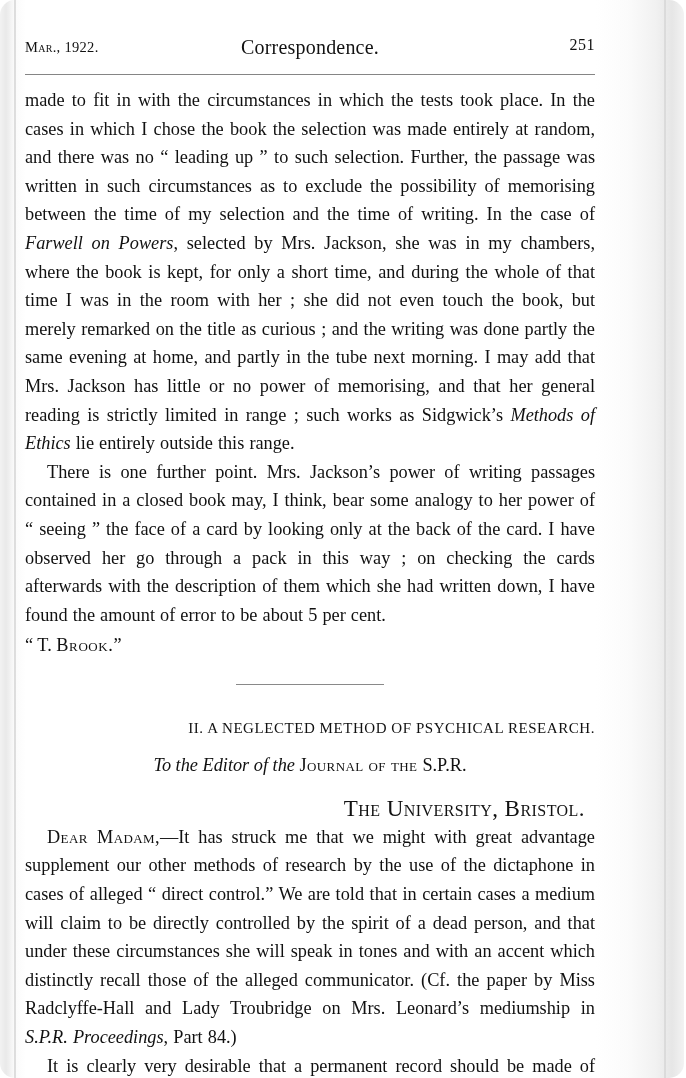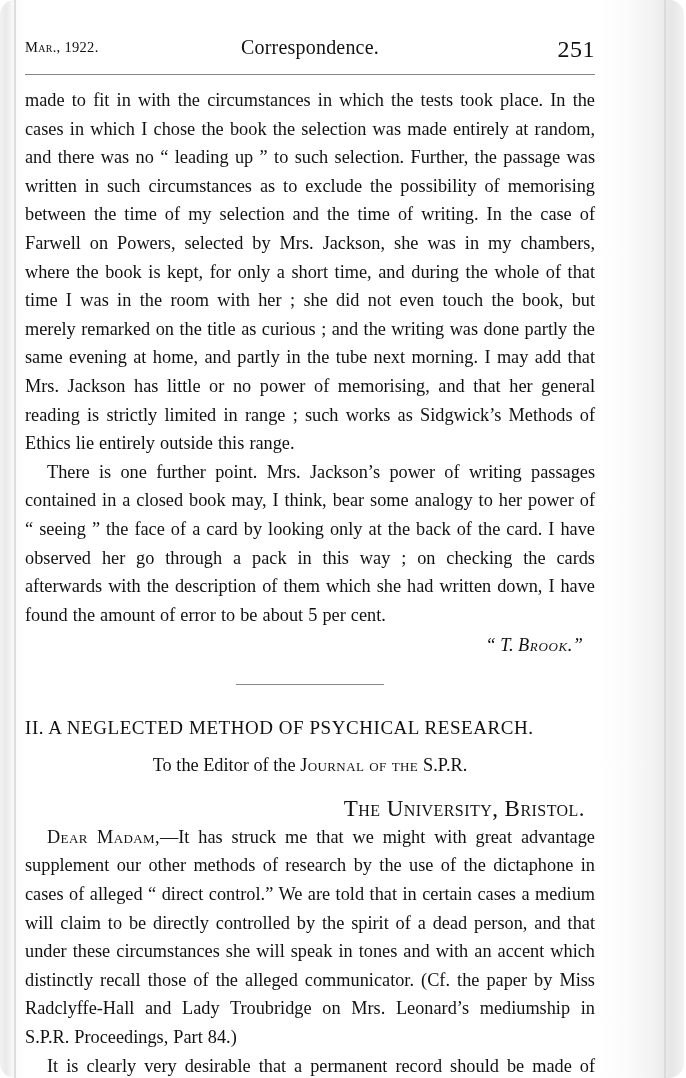--- a/index.html
+++ b/index.html
@@ -79,21 +79,21 @@
     right: 0;
     top: 0;
     text-align: center;
     font-size: 20px;
     letter-spacing: 0.2px;
   }
   .head-folio {
     position: absolute;
     right: 0;
     top: 0;
-    font-size: 24px;
+    font-size: 16px;
     letter-spacing: 0.5px;
   }
 
   .head-rule {
     height: 1px;
     background: #5c5c5c;
     margin-top: 4px;
     opacity: 0.75;
   }
 
@@ -107,54 +107,53 @@
     text-indent: 0;
     word-spacing: 0.5px;
     hyphens: none;
   }
   p.para.first {
     margin-top: 11px;
   }
   p.para.indent {
     text-indent: 22px;
   }
-  .it { }
+  .it { font-style: italic; }
   .sc {
     font-variant: small-caps;
     letter-spacing: 0.4px;
   }
 
   .signature {
-    text-align: right;
+    text-align: left;
     font-size: 18.3px;
     line-height: 28.6px;
     margin: 2px 0 0 0;
     padding-right: 12px;
-    font-style: italic;
   }
   .signature .sc { letter-spacing: 0.6px; }
 
   .section-rule-wrap {
     text-align: center;
     margin-top: 14px;
     margin-bottom: 14px;
   }
   .section-rule {
     display: inline-block;
     width: 148px;
     height: 1px;
     background: #6b6b6b;
     opacity: 0.8;
     vertical-align: middle;
   }
 
   
   h2.article-title {
-    text-align: left;
-    font-size: 19px;
+    text-align: right;
+    font-size: 15px;
     font-weight: normal;
     letter-spacing: 0.55px;
     margin: 22px 0 0 0;
     line-height: 28px;
   }
   p.addressee {
     text-align: center;
     font-size: 18.3px;
     margin: 9px 0 16px 0;
     line-height: 28px;

